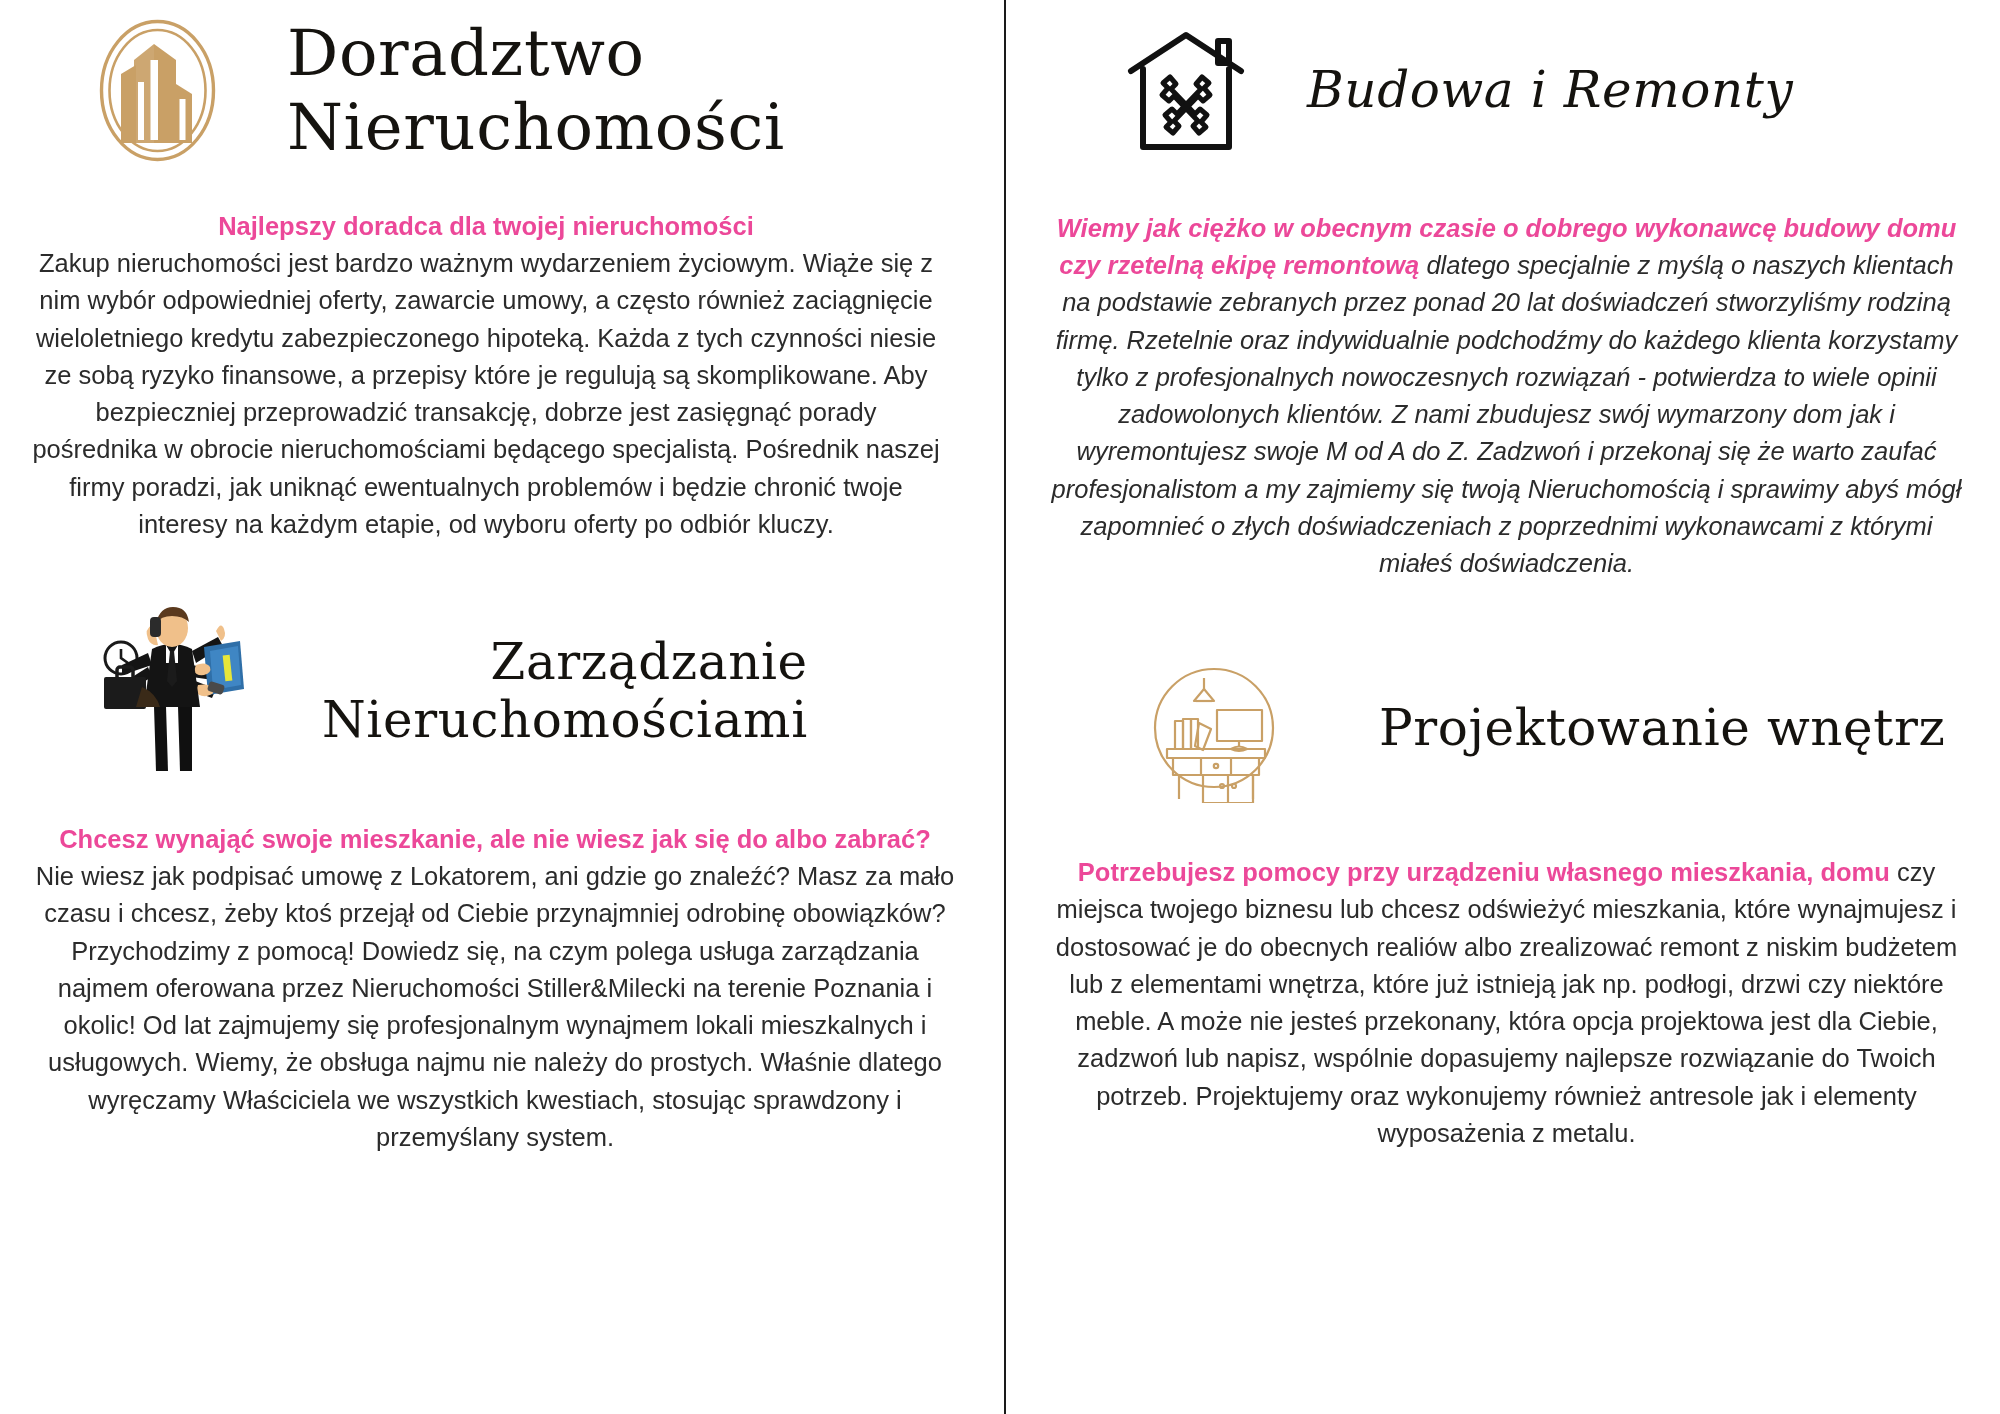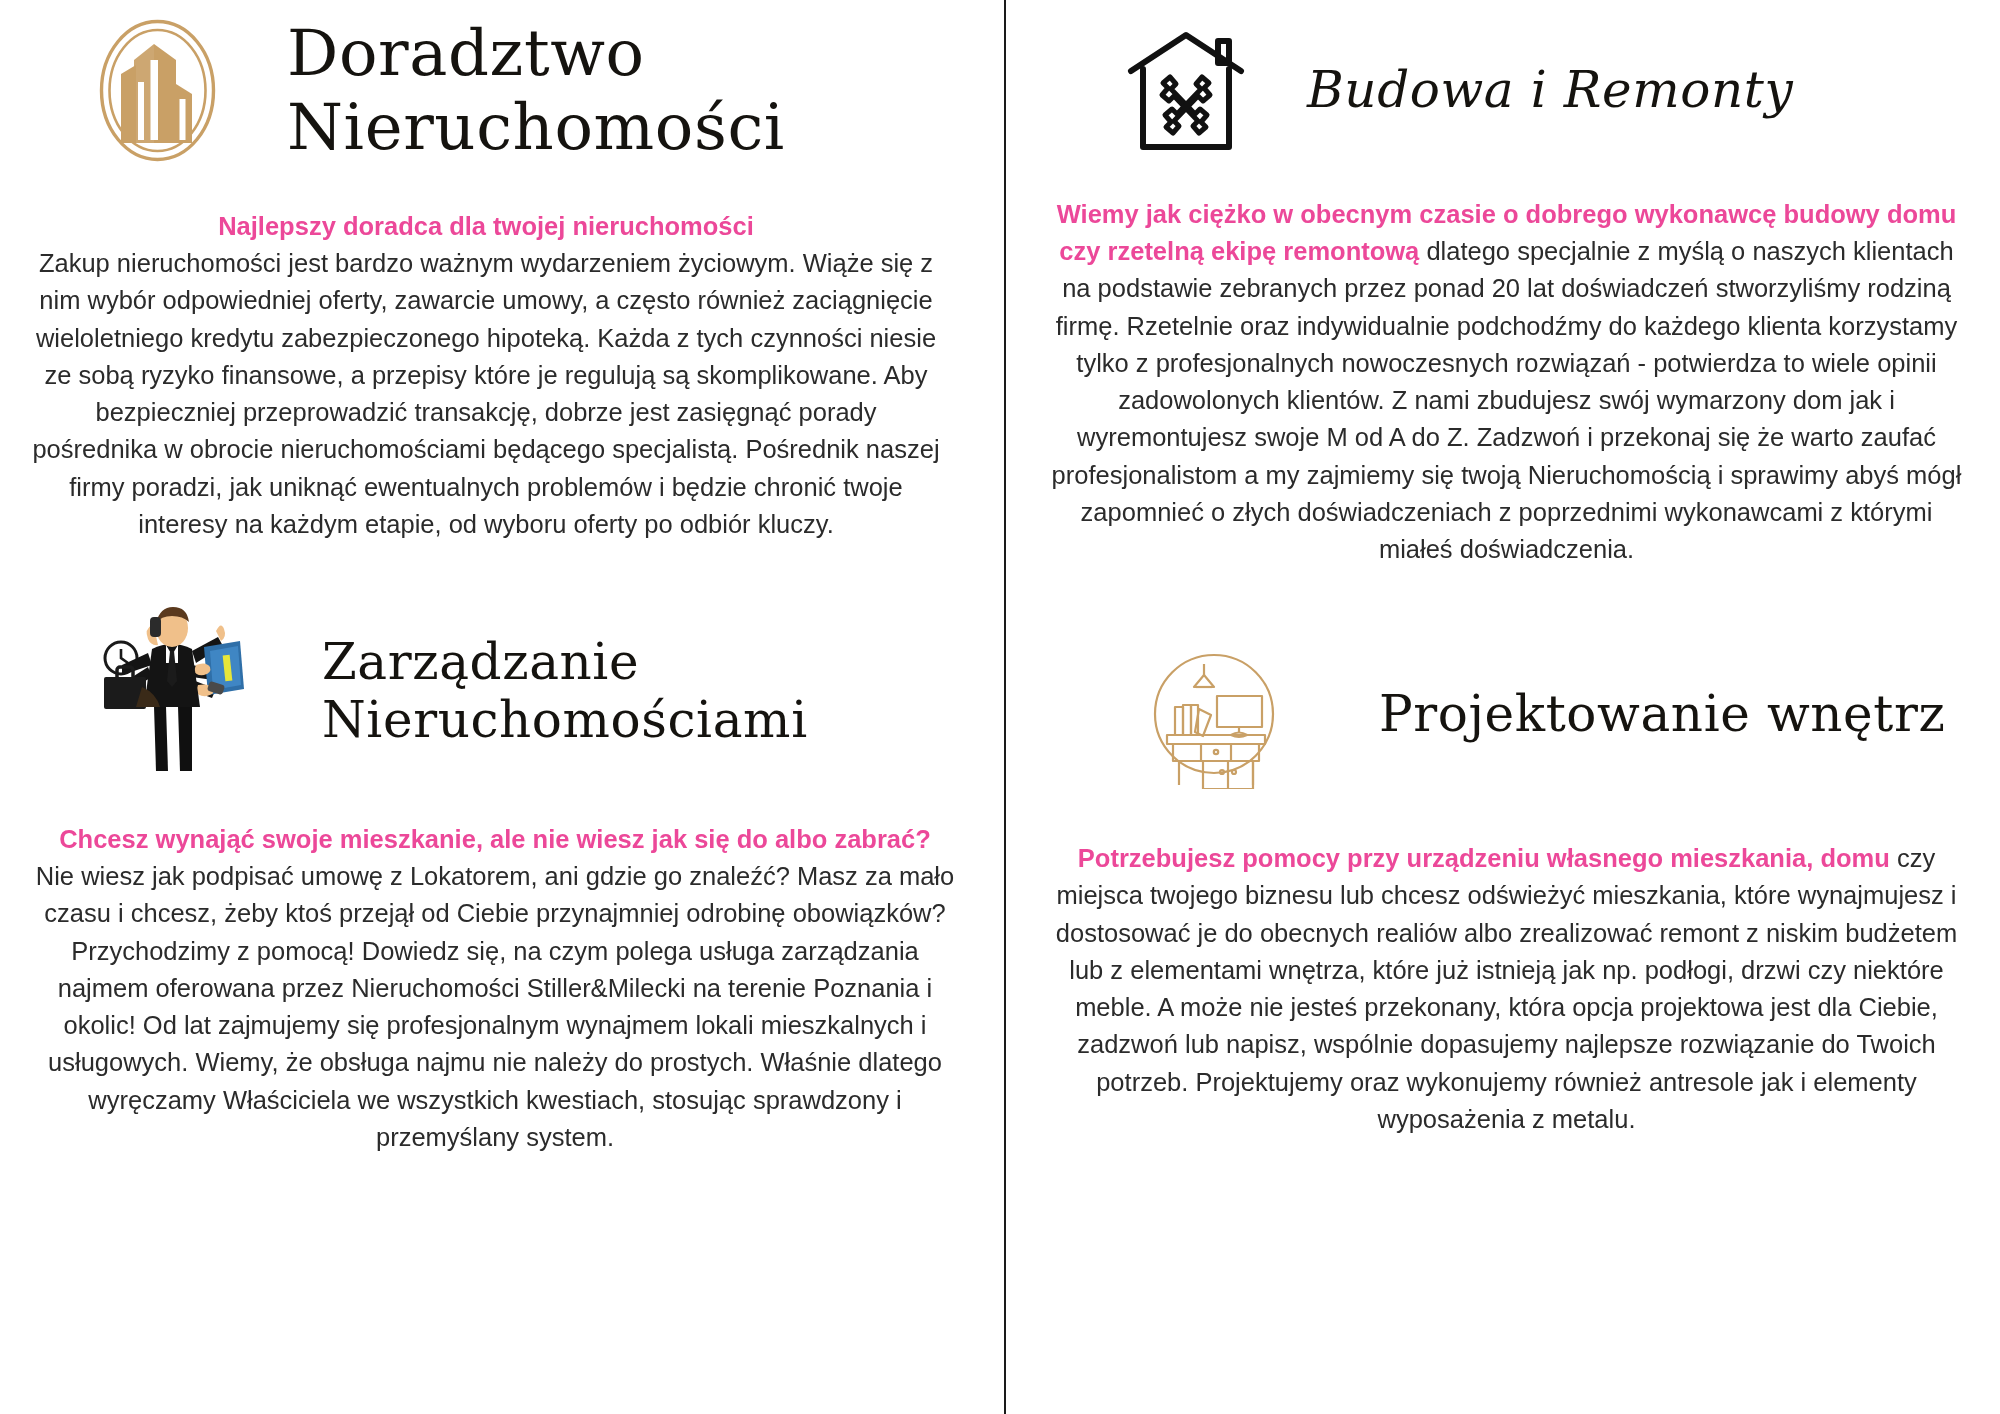--- a/index.html
+++ b/index.html
@@ -99,35 +99,36 @@
     justify-content: flex-start;
     padding-left: 86px;
     height: 180px;
     font-style: italic;
   }
   #sec-build .sec-title {
     font-size: 50px;
     margin-left: 56px;
   }
   #sec-build .sec-body {
-    margin-top: 16px;
+    margin-top: 30px;
     padding: 0 14px;
+    font-style: italic;
   }
 
   
   #sec-manage { margin-top: 48px; }
   #sec-manage .sec-head {
     justify-content: flex-start;
     padding-left: 62px;
     height: 200px;
   }
   #sec-manage .sec-title {
     font-size: 50px;
     margin-left: 60px;
-    text-align: left;
+    text-align: right;
   }
   #sec-manage .sec-body {
     margin-top: 30px;
     padding: 0 10px;
   }
 
   
   #sec-design { margin-top: 46px; }
   #sec-design .sec-head {
     justify-content: flex-start;

